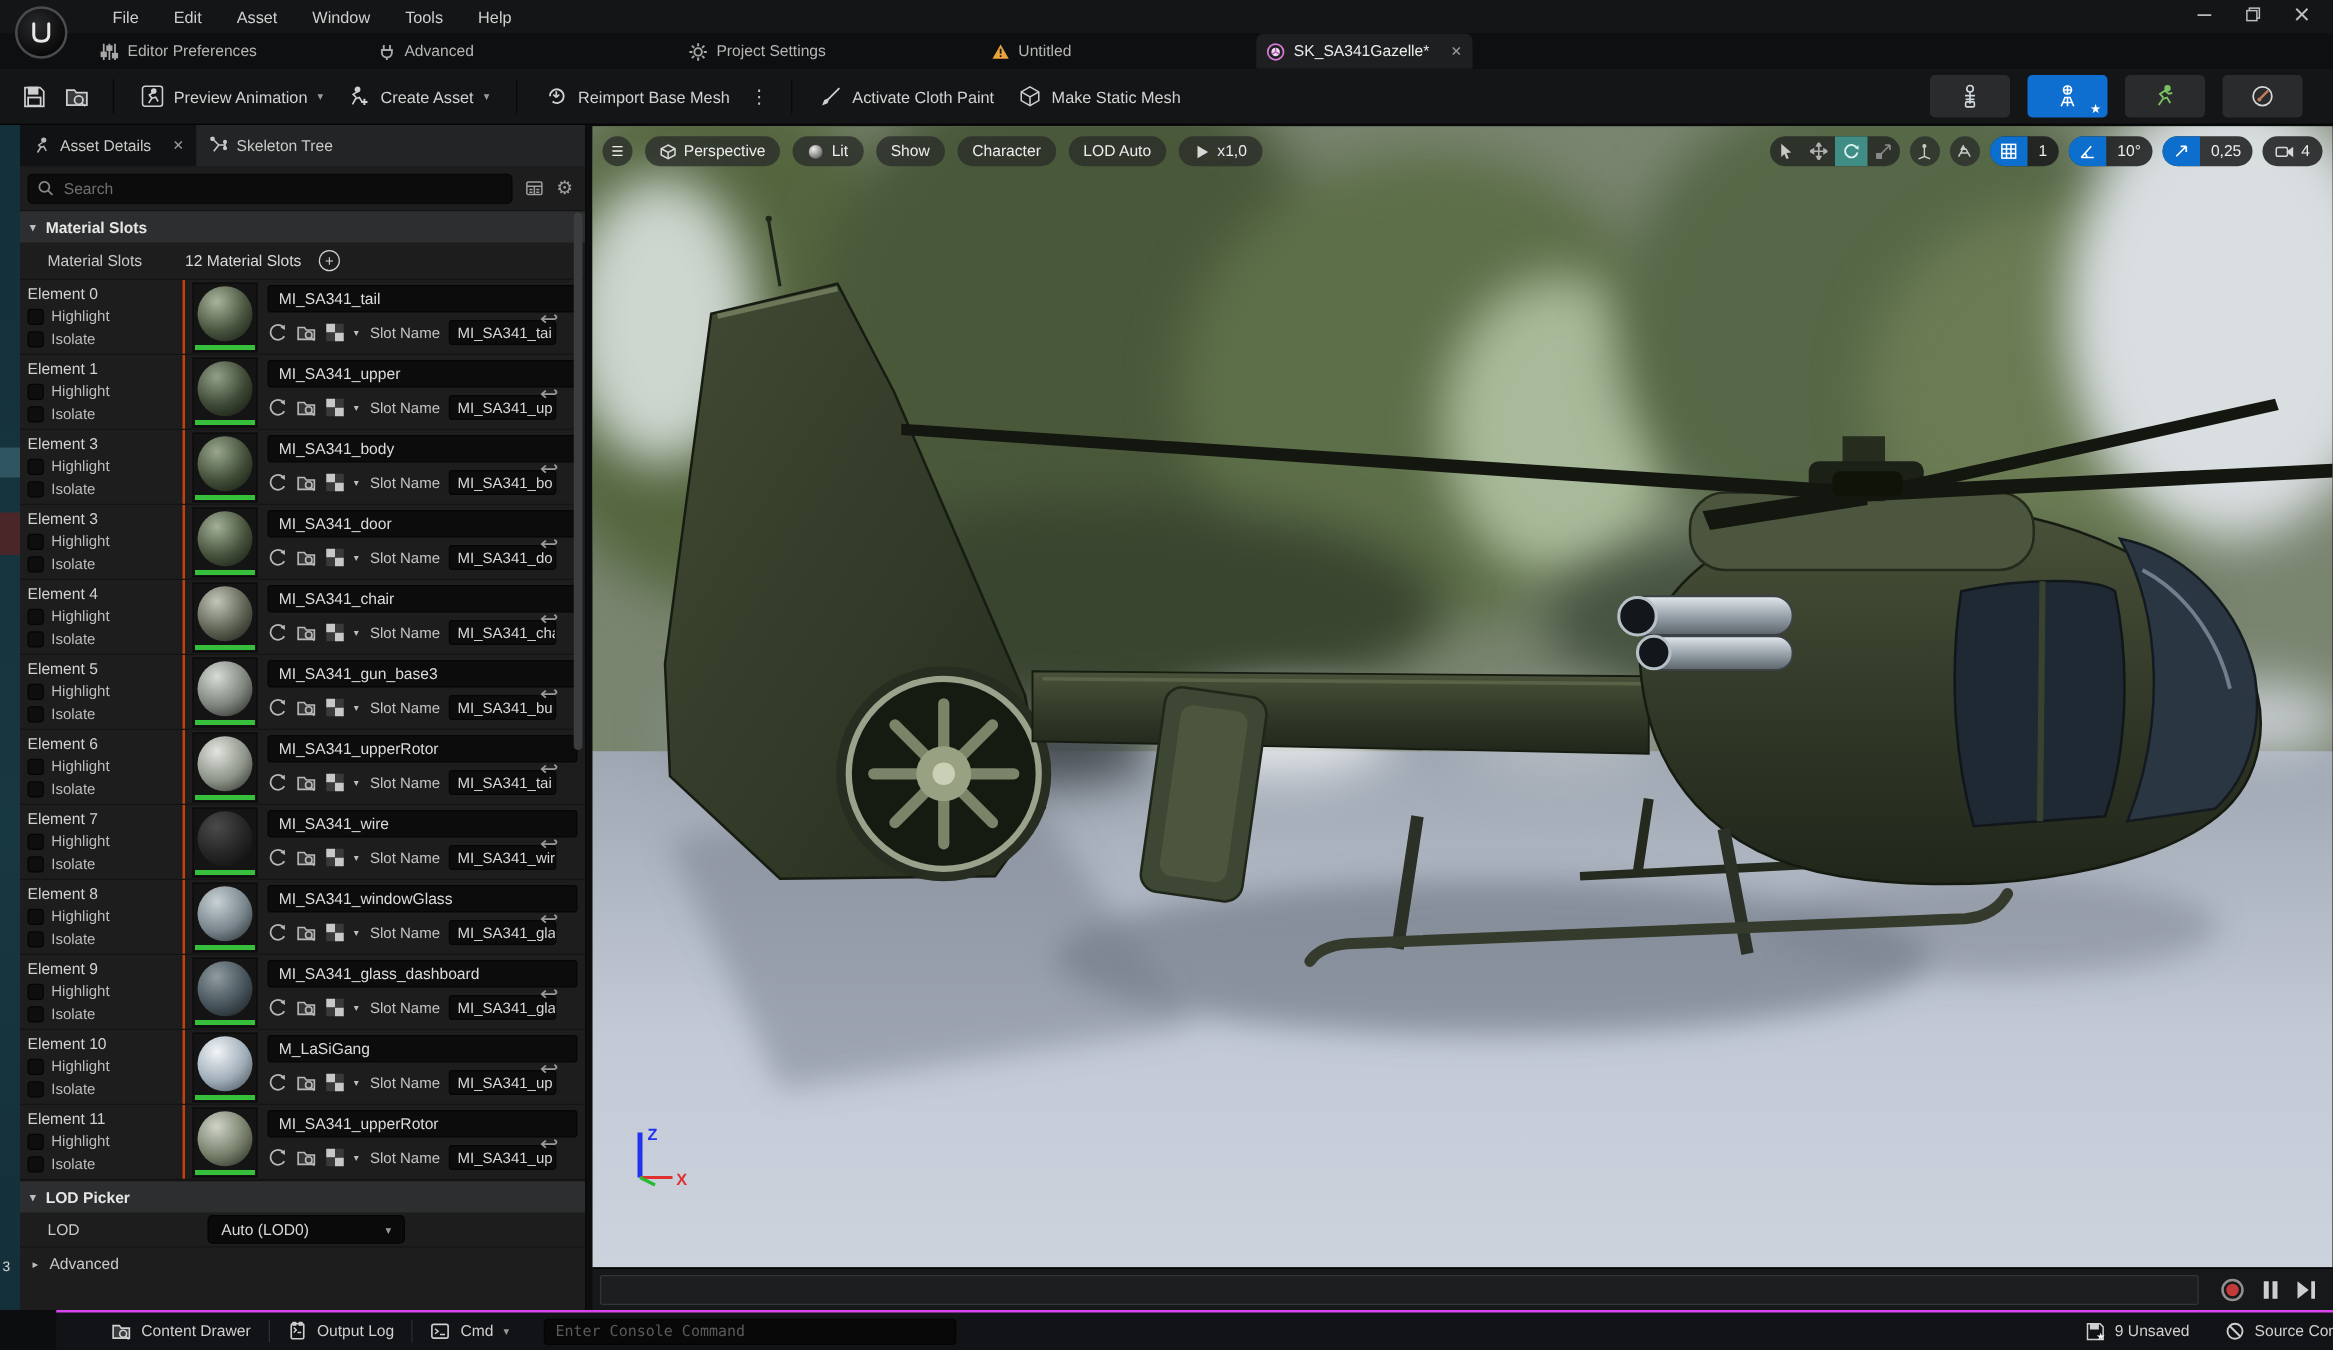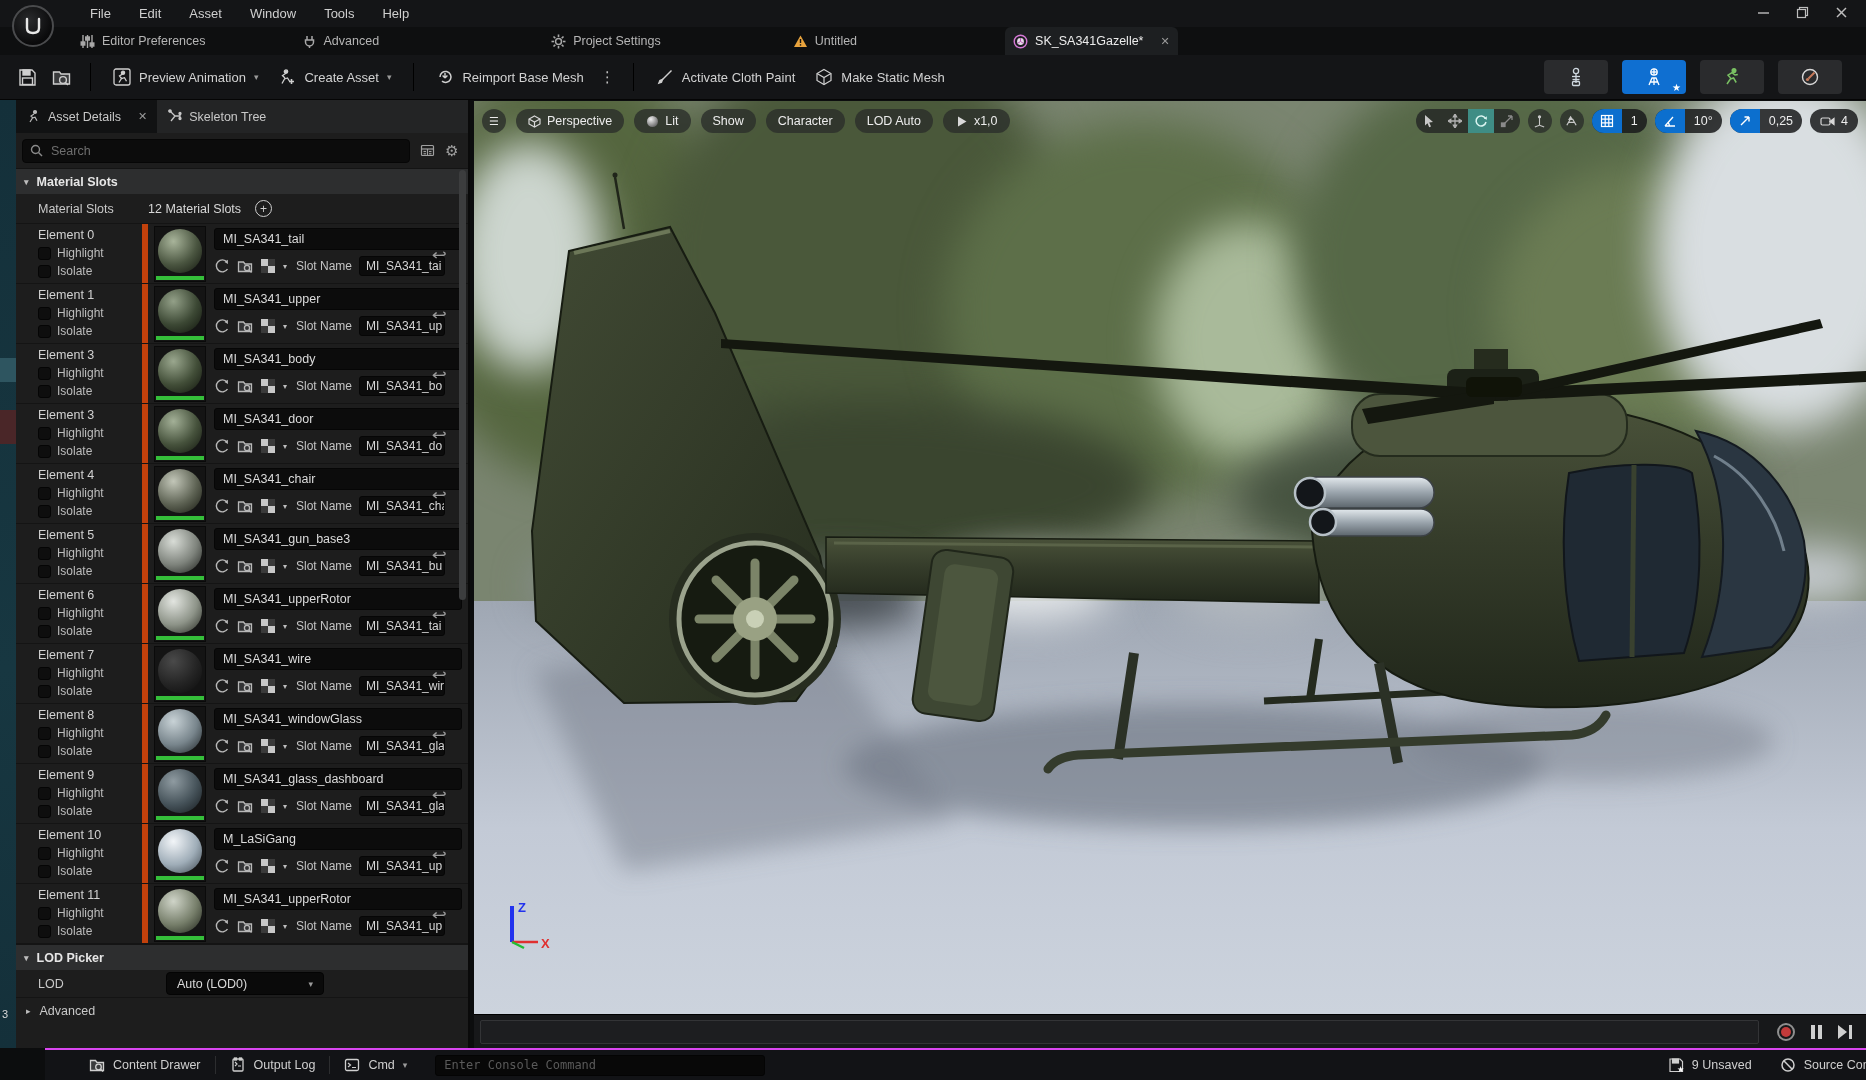--- a/index.html
+++ b/index.html
@@ -65,21 +65,21 @@
 
   .cat-header{height:26px;background:#2d2e2f;display:flex;align-items:center;gap:8px;padding:0 8px;
     font-size:12.5px;font-weight:bold;color:#e6e6e6;border-top:1px solid #141414;}
   .tri{font-size:9px;color:#bdbdbd;}
   .count-row{height:30px;display:flex;align-items:center;border-bottom:1px solid #141414;font-size:12.5px;}
   .col-name{width:132px;padding-left:22px;color:#c9c9c9;flex:none;}
   .plus-circle{width:17px;height:17px;border-radius:50%;border:1.4px solid #cfcfcf;color:#cfcfcf;display:inline-flex;
     align-items:center;justify-content:center;font-size:12px;margin-left:14px;line-height:1;}
 
   .mat-row{height:60px;display:flex;border-bottom:1px solid #141414;position:relative;}
-  .mat-left{width:132px;flex:none;padding:4px 0 0 22px;border-right:6px solid #c2410c;}
+  .mat-left{width:132px;flex:none;padding:4px 0 0 6px;border-right:2px solid #c2410c;}
   .mat-el-name{font-size:12.5px;color:#d2d2d2;margin-bottom:2px;}
   .chk-line{display:flex;align-items:center;gap:6px;font-size:12px;color:#bdbdbd;height:18px;}
   .chk{width:13px;height:13px;background:#0e0e0e;border:1px solid #050505;border-radius:3px;flex:none;}
   .thumb-box{width:52px;height:56px;margin:2px 0 0 6px;flex:none;position:relative;background:#141414;border:1px solid #0a0a0a;}
   .thumb{position:absolute;left:3px;top:2px;width:44px;height:44px;border-radius:50%;}
   .thumb-bar{position:absolute;left:1px;bottom:1px;width:48px;height:4px;background:#35bf3a;}
   .mat-fields{margin-left:8px;padding-top:4px;width:248px;flex:none;}
   .mat-name-field{height:22px;background:#0c0c0c;border:1px solid #060606;border-radius:3px;display:flex;align-items:center;
     padding:0 8px;font-size:12.5px;color:#dcdcdc;white-space:nowrap;overflow:hidden;}
   .mat-tools{display:flex;align-items:center;gap:7px;margin-top:6px;}

